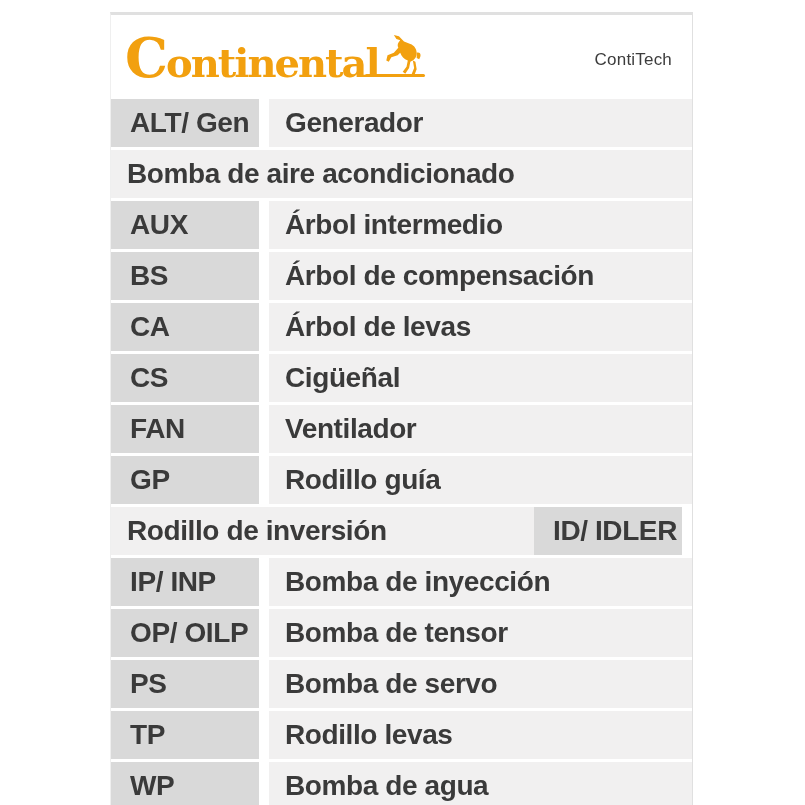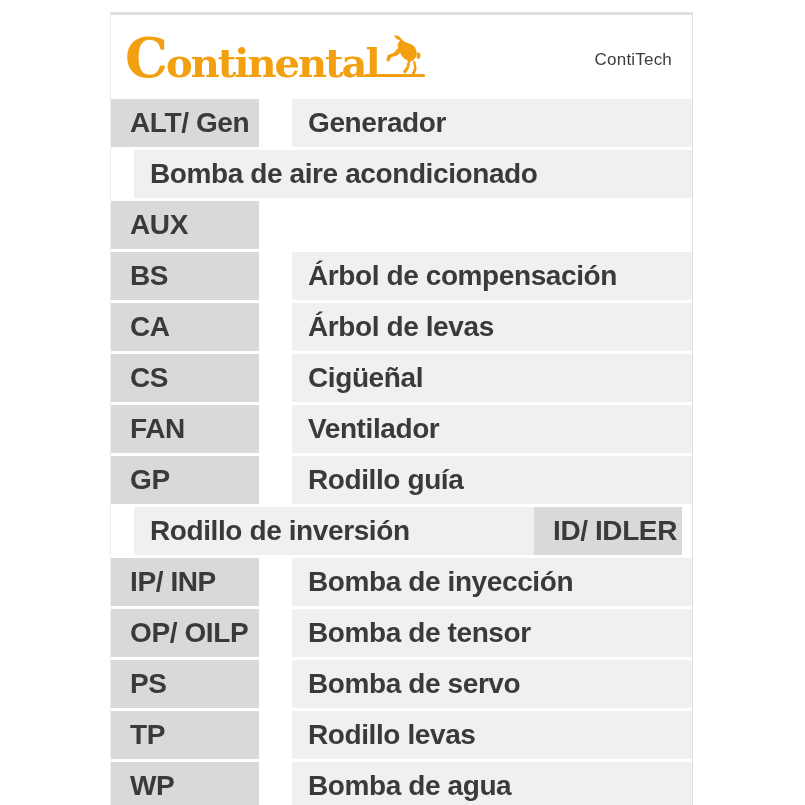--- a/index.html
+++ b/index.html
@@ -43,21 +43,20 @@
     line-height:48px; letter-spacing:-0.4px; color:var(--row-text, #3A3A3A);
     white-space:nowrap; overflow:hidden;
   }
   .cell.abbr {
     width:148px; margin-right:10px; padding-left:19px;
     background:var(--abbr-cell-bg, #D9D9D9);
   }
   .cell.desc {
     flex:1; padding-left:16px;
     background:var(--desc-cell-bg, #F1F0F0);
-    margin-left:23px;
   }
   .row.sliver { height:6px; margin-bottom:0; }
   .row.sliver .cell.abbr { background:#BDBDBD; }
   .row.sliver .cell.desc { background:#D6D5D5; }
 </style>
 </head>
 <body>
 
 <div class="page">
   <div class="content">
@@ -83,20 +82,21 @@
 
       <div class="row">
         <div class="cell abbr">ALT/ Gen</div>
         <div class="cell desc">Generador</div>
       </div>
       <div class="row">
         <div class="cell desc">Bomba de aire acondicionado</div>
       </div>
       <div class="row">
         <div class="cell abbr">AUX</div>
+        <div class="cell desc">Árbol intermedio</div>
       </div>
       <div class="row">
         <div class="cell abbr">BS</div>
         <div class="cell desc">Árbol de compensación</div>
       </div>
       <div class="row">
         <div class="cell abbr">CA</div>
         <div class="cell desc">Árbol de levas</div>
       </div>
       <div class="row">

